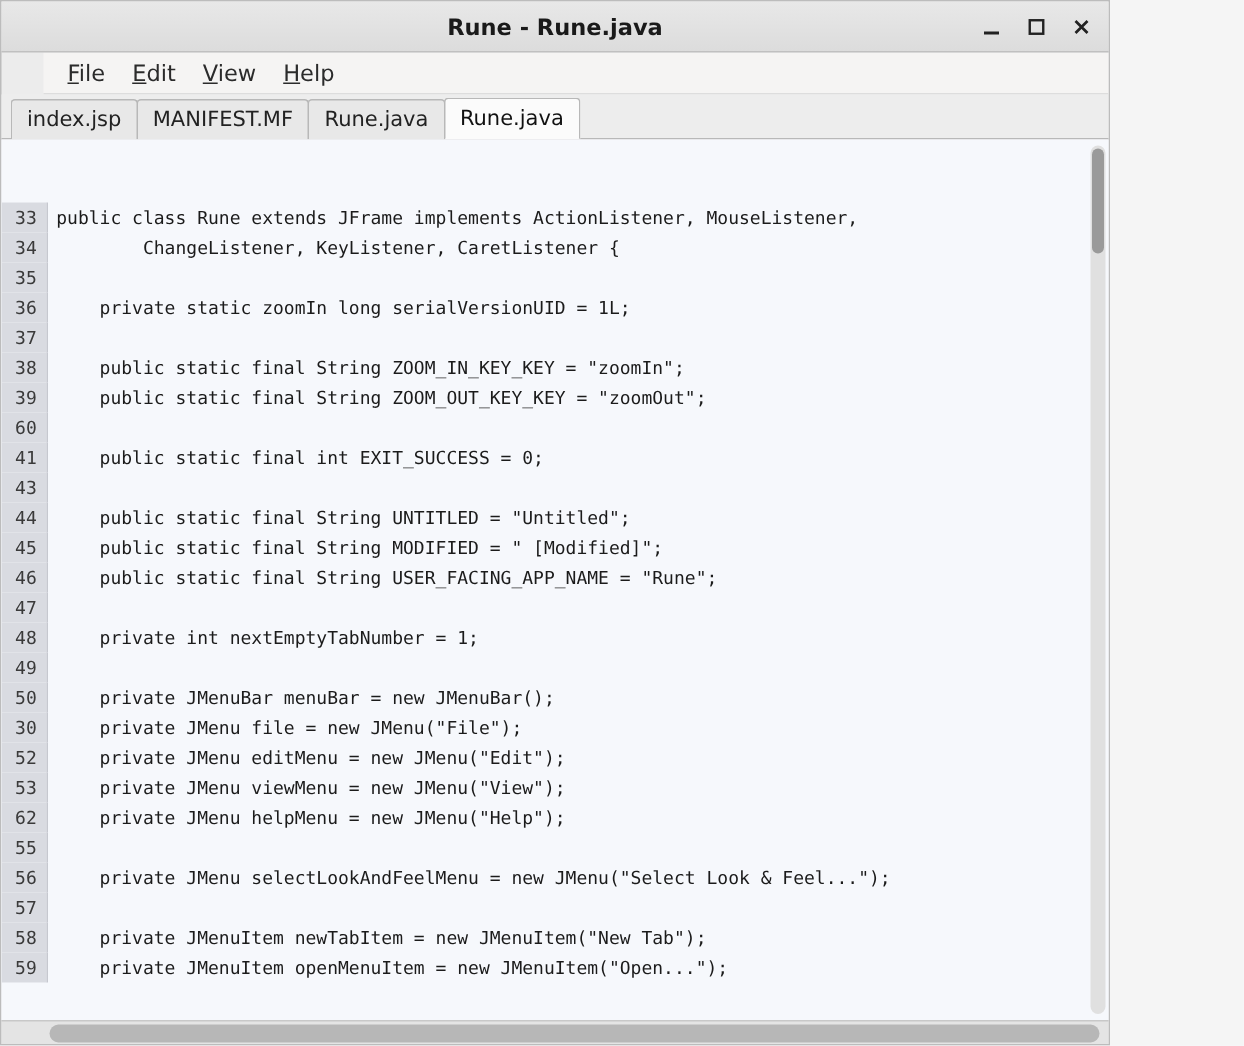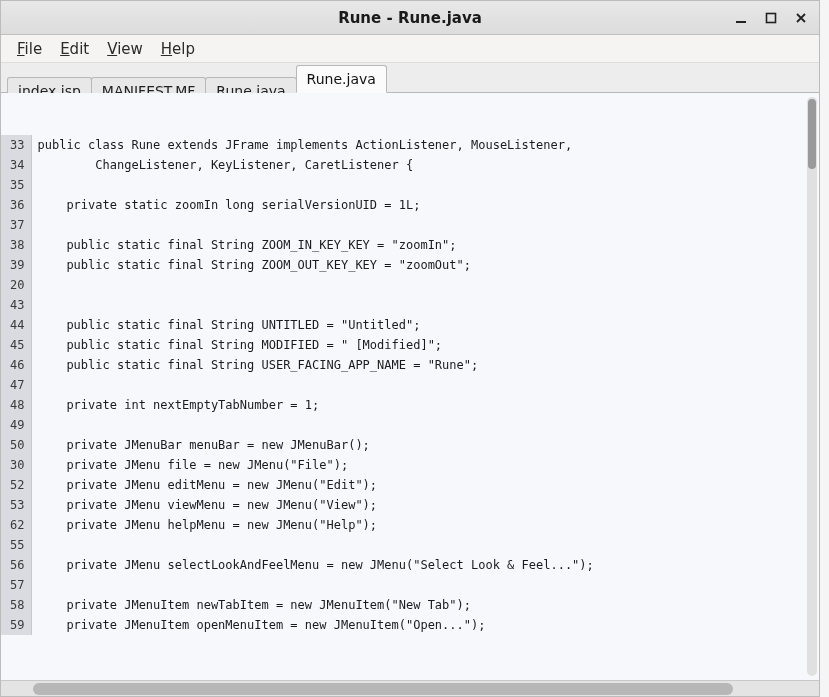--- a/index.html
+++ b/index.html
@@ -6,21 +6,21 @@
   html, body {
     margin: 0; padding: 0;
     width: 829px; height: 697px;
     font-family: "DejaVu Sans", "Liberation Sans", sans-serif;
     font-size: 14px;
     background: #f5f5f5;
     overflow: hidden;
     color: #222;
   }
   .window {
-    width: 820px; height: 697px;
+    width: 740px; height: 697px;
     display: flex; flex-direction: column;
     background: #ececec;
     border: 1px solid #bcbcbc;
   }
   .titlebar {
     height: 34px;
     background: linear-gradient(#e8e8e8,#dcdcdc);
     display: flex; align-items: center;
     border-bottom: 1px solid #c0c0c0;
     padding: 0 8px;
@@ -45,20 +45,21 @@
   }
   .menubar {
     height: 28px;
     background: #f5f4f3;
     display: flex; align-items: center;
     padding: 0 10px;
     gap: 6px;
     border-bottom: 1px solid #ddd;
     font-size: 15px;
     color: #2b2b2b;
+    margin-left: 28px;
   }
   .menu-item {
     padding: 2px 6px;
     cursor: pointer;
   }
   .menu-item u { text-decoration: underline; }
   .tabbar {
     height: 30px;
     background: #ededed;
     display: flex; align-items: flex-end;
@@ -70,21 +71,21 @@
     border: 1px solid #b8b8b8;
     border-bottom: none;
     margin-right: -1px;
     background: #e8e8e8;
     font-size: 14px;
     color: #222;
     cursor: pointer;
     border-top-left-radius: 3px;
     border-top-right-radius: 3px;
     position: relative;
-    top: 12px;
+    top: 1px;
   }
   .tab.active {
     background: #fbfbfb;
     color: #111;
     border-bottom: 1px solid #fbfbfb;
     top: 1px;
     z-index: 2;
   }
   .editor-wrap {
     flex: 1;
@@ -229,22 +230,26 @@
             </tr>
             <tr>
               <td class="ln">38</td>
               <td class="code">    public static final String ZOOM_IN_KEY_KEY = "zoomIn";</td>
             </tr>
             <tr>
               <td class="ln">39</td>
               <td class="code">    public static final String ZOOM_OUT_KEY_KEY = "zoomOut";</td>
             </tr>
             <tr>
-              <td class="ln">20</td>
-              <td class="code"></td>
+              <td class="ln">60</td>
+              <td class="code"></td>
+            </tr>
+            <tr>
+              <td class="ln">41</td>
+              <td class="code">    public static final int EXIT_SUCCESS = 0;</td>
             </tr>
             <tr>
               <td class="ln">43</td>
               <td class="code"></td>
             </tr>
             <tr>
               <td class="ln">44</td>
               <td class="code">    public static final String UNTITLED = "Untitled";</td>
             </tr>
             <tr>

